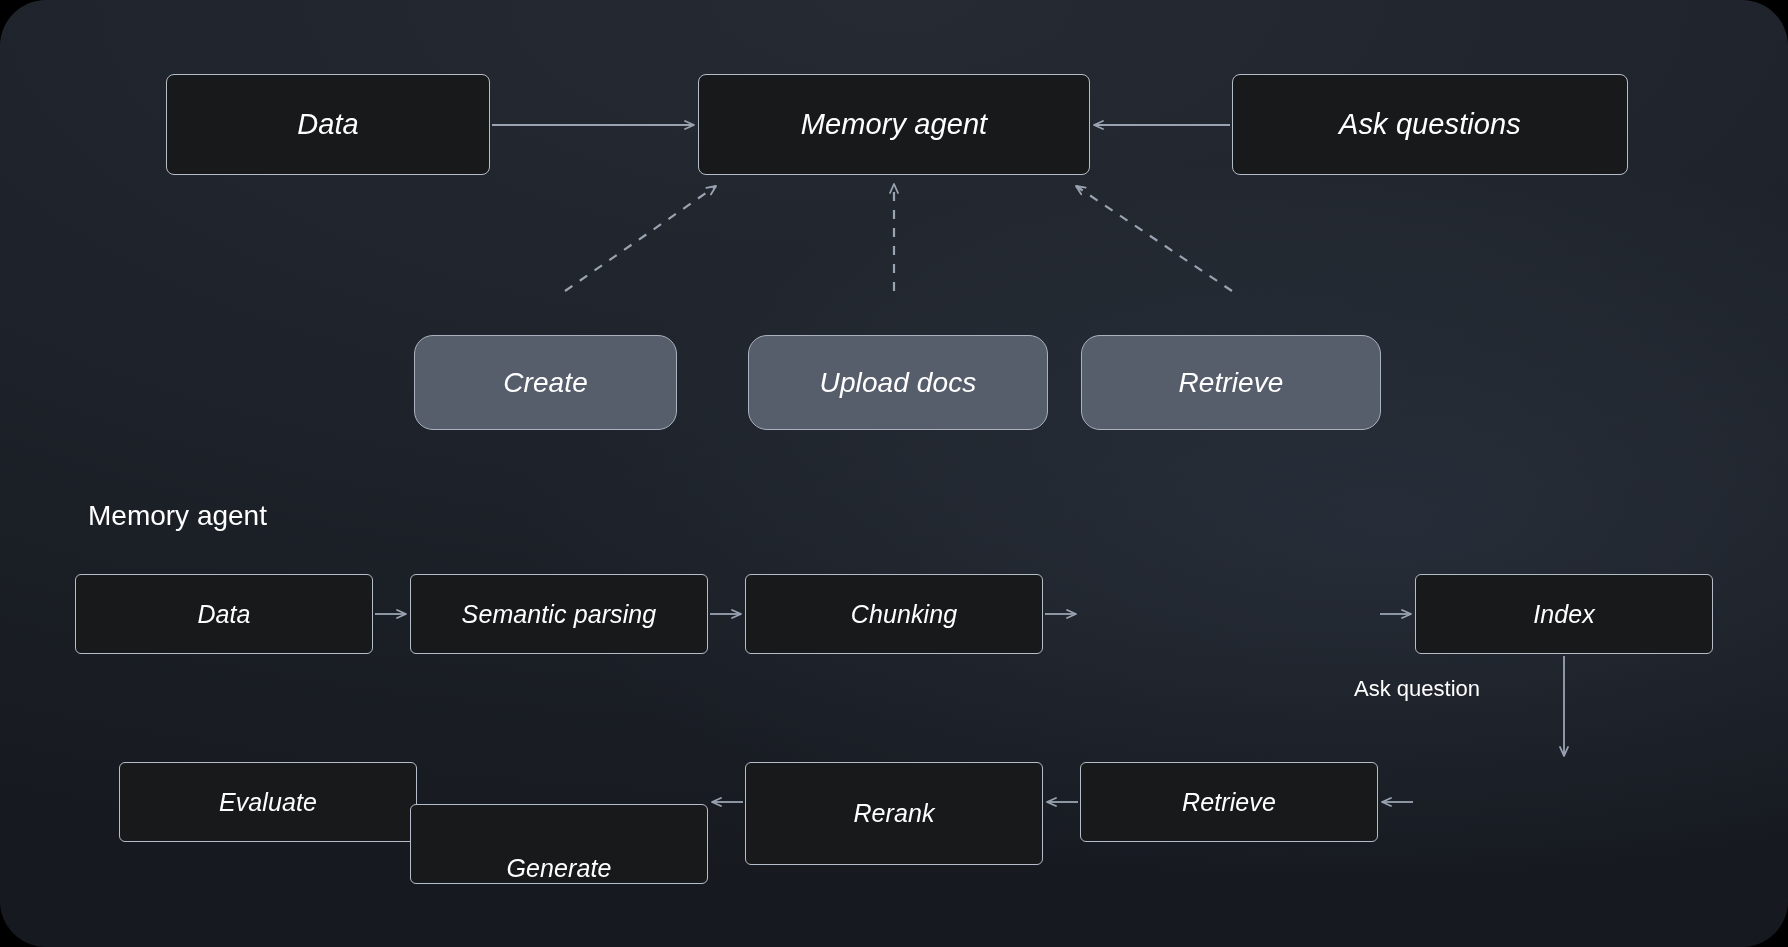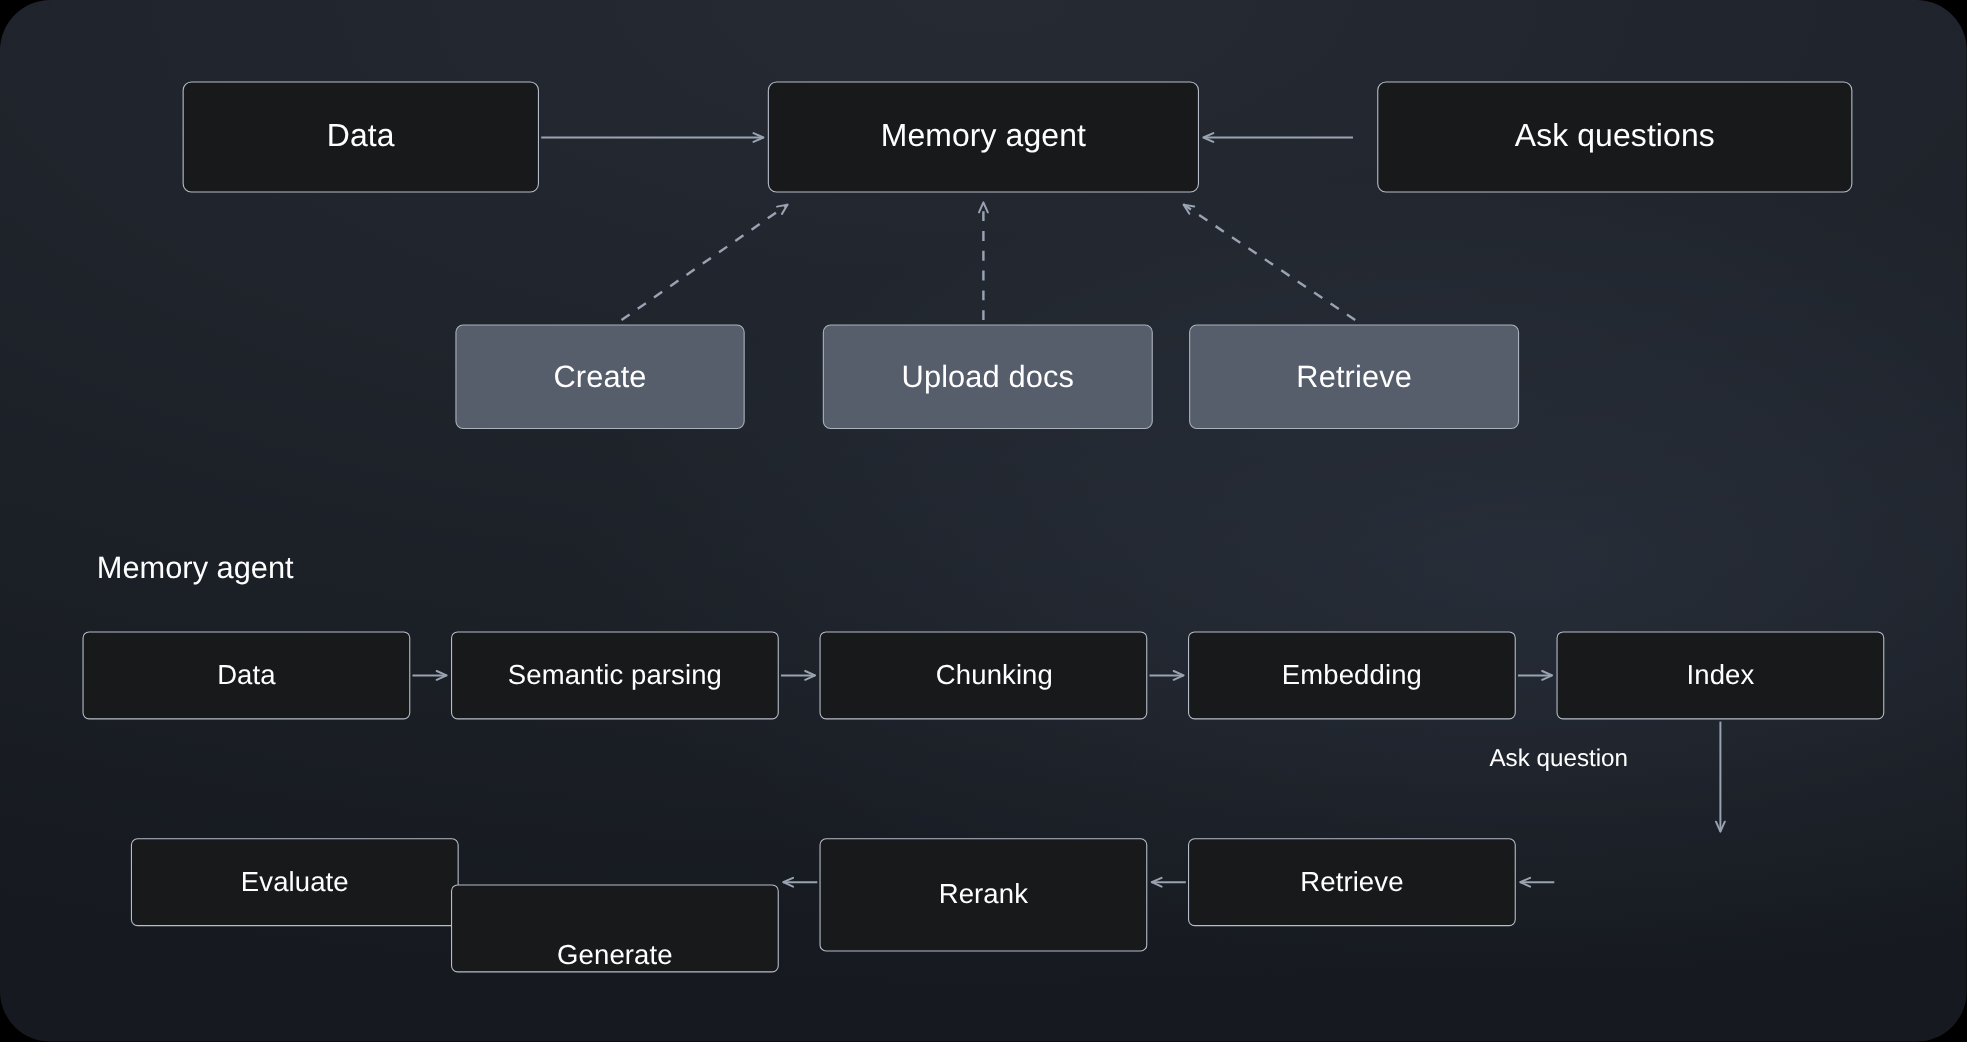--- a/index.html
+++ b/index.html
@@ -41,35 +41,37 @@
     position: absolute;
     box-sizing: border-box;
     display: flex;
     align-items: center;
     justify-content: center;
     border: 1.6px solid #b6bdca;
     border-radius: 7px;
     color: #ffffff;
     z-index: 2;
     letter-spacing: 0.1px;
+    font-style: italic;
   }
   .node.dark {
     background: #18191b;
   }
   .node.slate {
     background: #565d6b;
     border-color: #aab2bf;
   }
   .node.big {
     font-size: 29px;
     border-radius: 8px;
   }
   .node.mid {
     font-size: 28px;
-    border-radius: 7px;
+    border-radius: 19px;
+    margin-top: 40px;
   }
   .node.pipe {
     font-size: 25px;
     border-radius: 6px;
   }
   .section-title {
     position: absolute;
     color: #ffffff;
     font-size: 28px;
     z-index: 2;
@@ -138,21 +140,21 @@
   </svg>
 
   <div class="node dark big" style="left:166px;top:74px;width:324px;height:101px;">
     <span>Data</span>
   </div>
 
   <div class="node dark big" style="left:698px;top:74px;width:392px;height:101px;">
     <span>Memory agent</span>
   </div>
 
-  <div class="node dark big" style="left:1232px;top:74px;width:432px;height:101px;margin-left:20px;">
+  <div class="node dark big" style="left:1232px;top:74px;width:396px;height:101px;">
     <span>Ask questions</span>
   </div>
 
   <div class="node slate mid" style="left:414px;top:295px;width:263px;height:95px;">
     <span>Create</span>
   </div>
 
   <div class="node slate mid" style="left:748px;top:295px;width:300px;height:95px;">
     <span>Upload docs</span>
   </div>
@@ -165,23 +167,20 @@
 
   <div class="node dark pipe" style="left:75px;top:574px;width:298px;height:80px;">
     <span>Data</span>
   </div>
   <div class="node dark pipe" style="left:410px;top:574px;width:298px;height:80px;">
     <span>Semantic parsing</span>
   </div>
   <div class="node dark pipe" style="left:745px;top:574px;width:298px;height:80px;padding-left:20px;">
     <span>Chunking</span>
   </div>
-  <div class="node dark pipe" style="left:1080px;top:574px;width:298px;height:80px;">
-    <span>Embedding</span>
-  </div>
   <div class="node dark pipe" style="left:1415px;top:574px;width:298px;height:80px;justify-content:center;">
     <span>Index</span>
   </div>
 
   <div class="edge-label" style="left:1480px;top:689px;transform:translate(-100%,-50%);">Ask question</div>
 
   <div class="node dark pipe" style="left:75px;top:762px;width:298px;height:80px;margin-left:44px;">
     <span>Evaluate</span>
   </div>
   <div class="node dark pipe" style="left:410px;top:804px;width:298px;height:80px;align-items:flex-end;">

